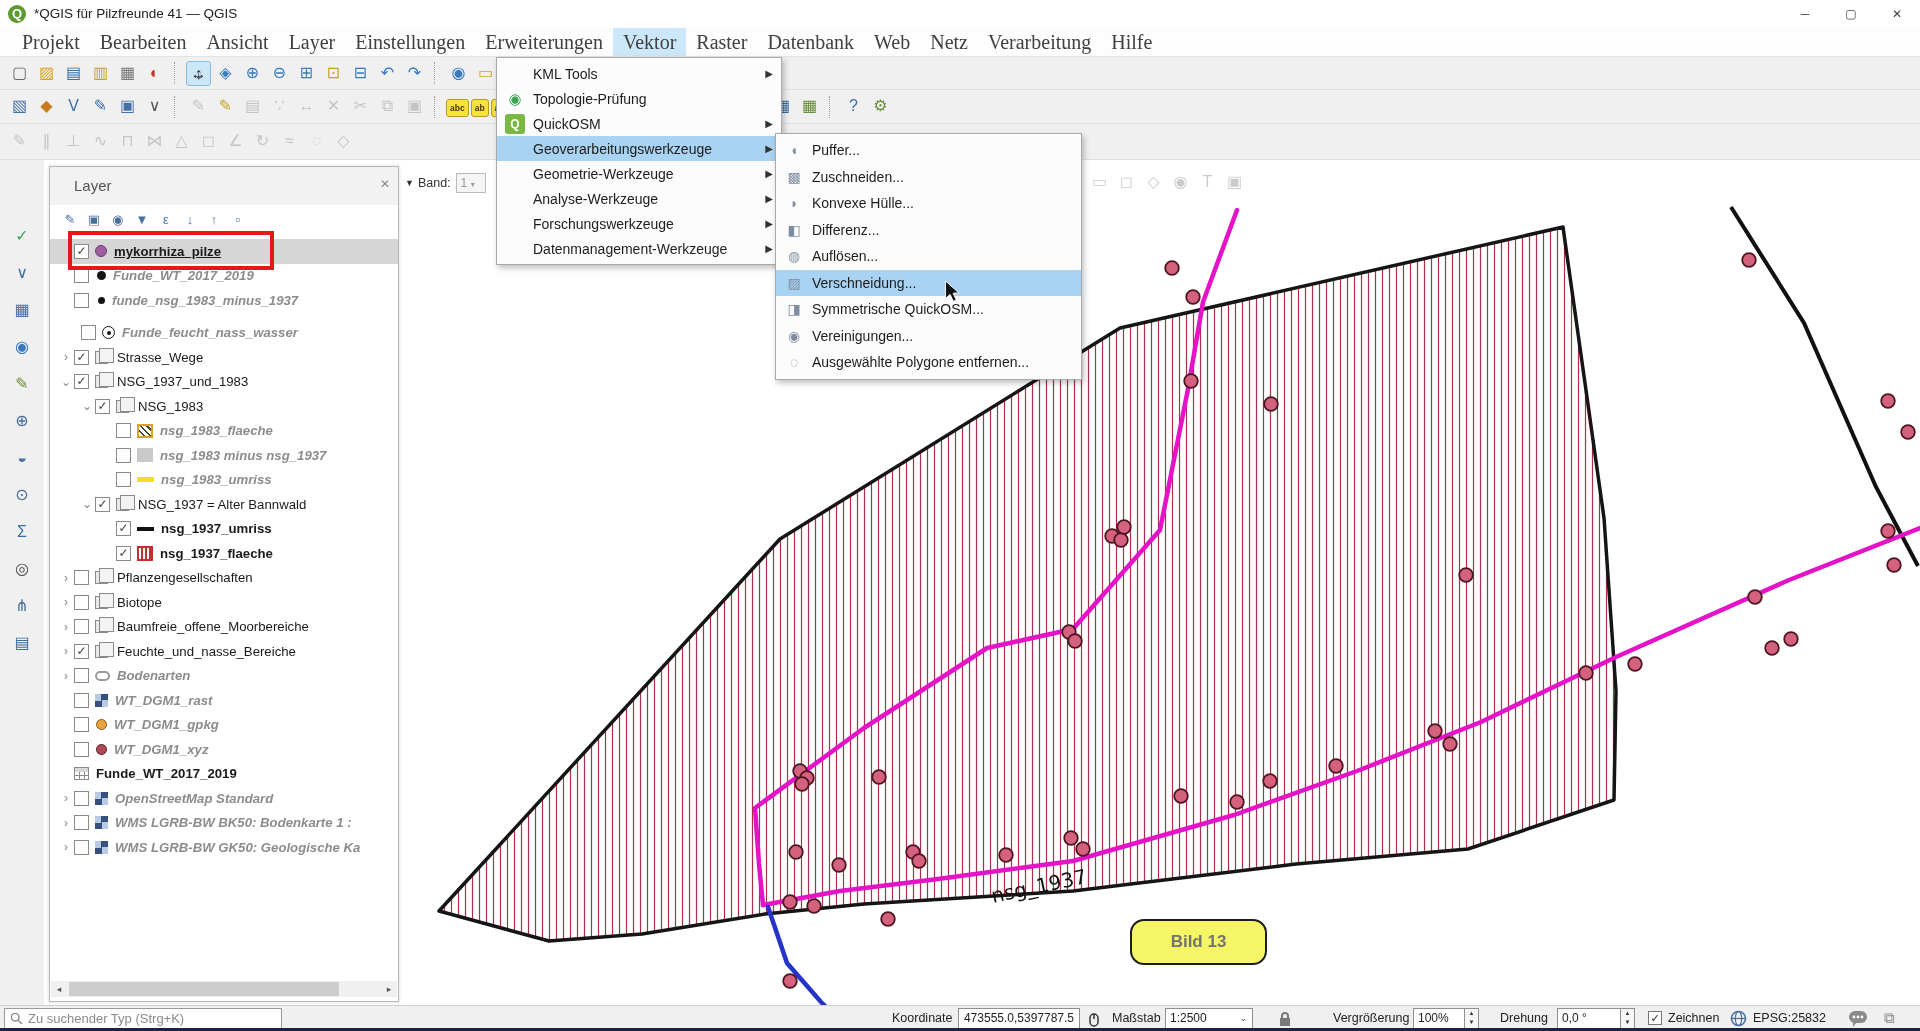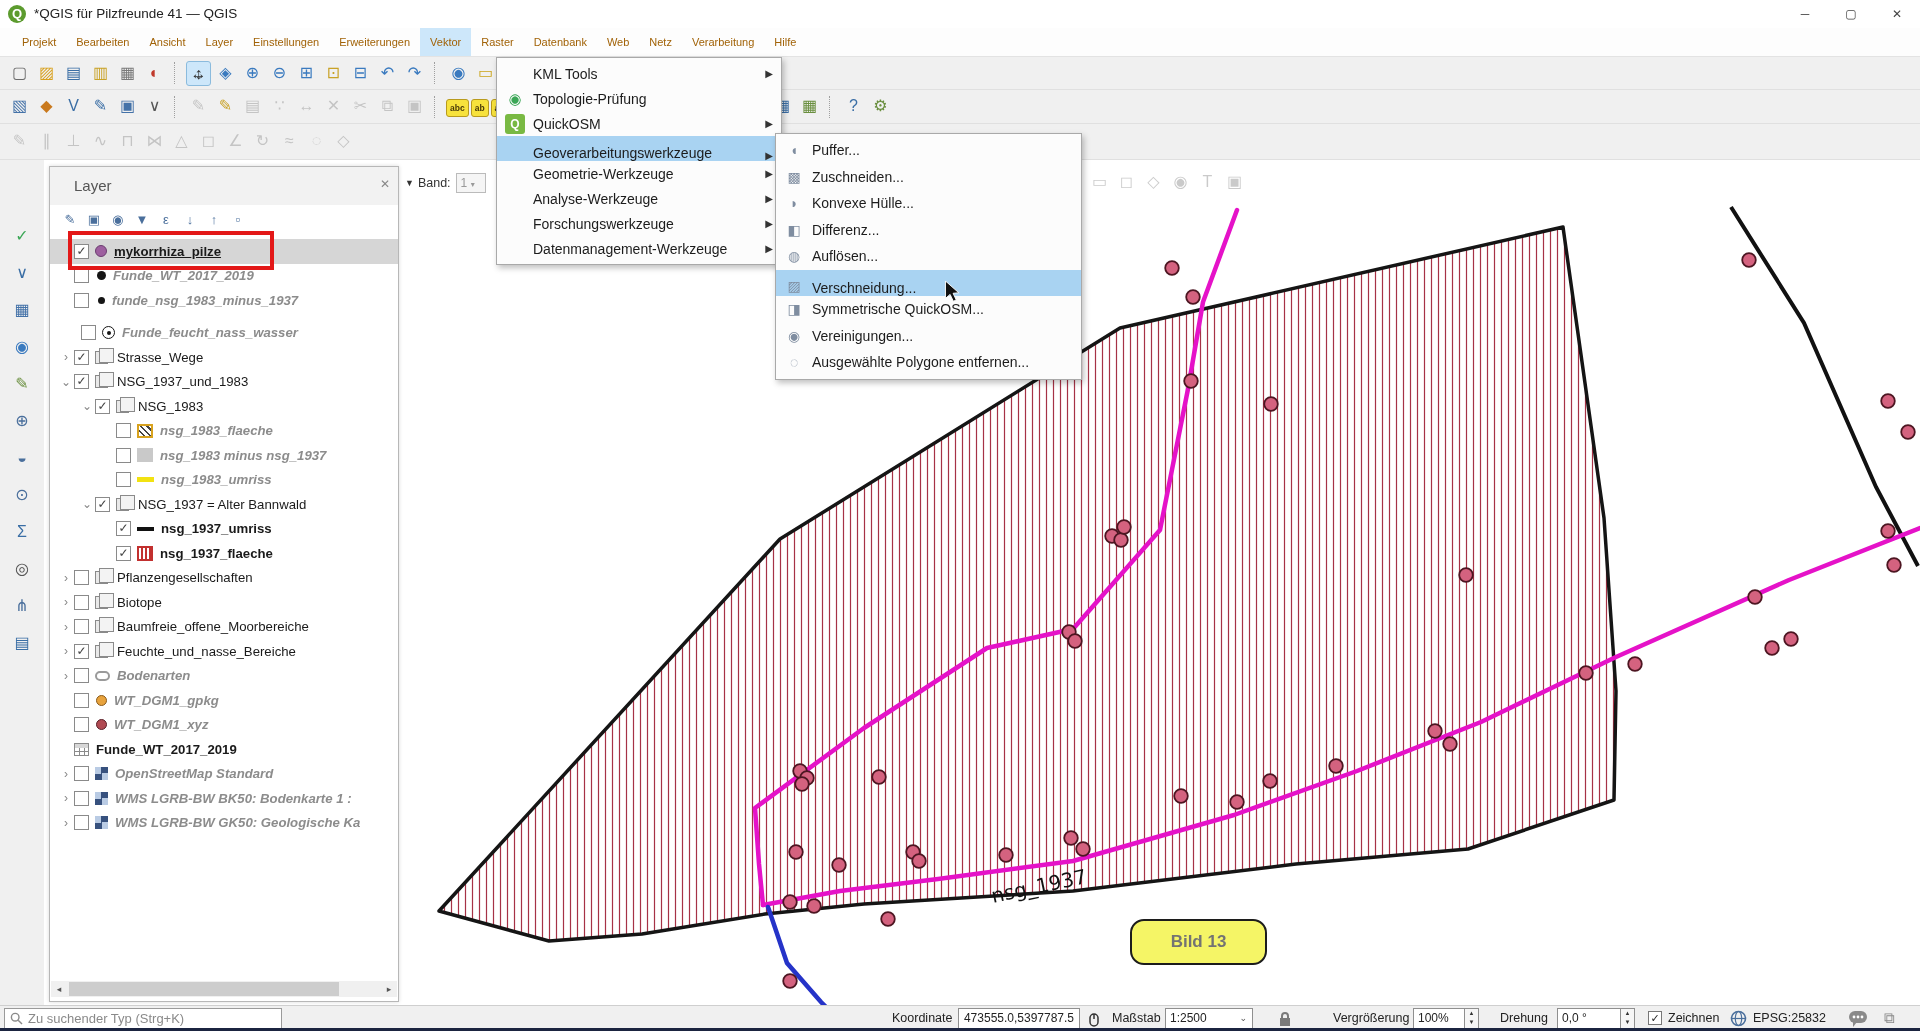--- a/index.html
+++ b/index.html
@@ -10,21 +10,21 @@
   
   #titlebar { position:absolute; left:0; top:0; width:1920px; height:28px; background:#fff; }
   #qgis-logo { position:absolute; left:8px; top:5px; width:18px; height:18px; border-radius:50%;
                background:#5c9b2e; color:#fff; font-weight:bold; font-size:13px; text-align:center; line-height:18px; }
   #window-title { position:absolute; left:34px; top:6px; font-size:13.5px; color:#222; }
   .winbtn { position:absolute; top:0; width:46px; height:28px; text-align:center; line-height:28px; font-size:12px; color:#444; }
 
   
   #menubar { position:absolute; left:0; top:28px; width:1920px; height:29px; background:#fdfdfd;
              border-bottom:1px solid #e3e3e3; display:flex; align-items:stretch; padding-left:12px; }
-  .menu-top-item { padding:0 10px; font-size:11px; line-height:28px; color:#a16207; }
+  .menu-top-item { padding:0 10px; font-size:20px; line-height:28px; color:#404040;font-family:Liberation Serif, serif; }
   .menu-top-item.active { background:#cde7fa; }
 
   
   .toolbar { position:absolute; left:0; width:1920px; background:#f0f0f0; display:flex; align-items:center;
              border-bottom:1px solid #e0e0e0; padding-left:6px; }
   #tb1 { top:57px; height:33px; }
   #tb2 { top:90px; height:34px; }
   #tb3 { top:124px; height:36px; }
   .tbicon { width:25px; height:25px; margin:0 1px; border-radius:3px; text-align:center;
             font-size:16px; line-height:24px; flex:0 0 auto; }
@@ -95,21 +95,21 @@
       linear-gradient(#d7d7d7 0 4px, transparent 4px),
       repeating-linear-gradient(90deg, transparent 0 4px, #8a8a8a 4px 5px),
       repeating-linear-gradient(transparent 0 3px, #8a8a8a 3px 4px); }
 
   
   .popup { position:absolute; background:#fcfcfc; border:1px solid #a9a9a9; box-shadow:2px 3px 6px rgba(0,0,0,.25); z-index:20; padding:3px 0; }
   #vektor-menu { left:496px; top:57px; width:286px; }
   #geo-submenu { left:775px; top:133px; width:307px; }
   .menu-item { height:25px; display:flex; align-items:center; padding:0 8px 0 6px; font-size:14px; color:#1c1c1c; }
   #geo-submenu .menu-item { height:26.5px; }
-  .menu-item.hl { background:#a9d3f2;align-items:flex-end; }
+  .menu-item.hl { background:#a9d3f2; }
   .mi-icon { width:24px; height:20px; flex:0 0 auto; text-align:center; font-size:14px; line-height:20px; color:#7f8da0; margin-right:6px; }
   .mi-icon.empty { visibility:hidden; }
   .icon-quickosm { background:#79b943; color:#fff; border-radius:3px; font-weight:bold; font-size:12px; width:20px; margin:0 8px 0 2px; }
   .icon-topology { color:#3aa655; font-size:15px; }
   .mi-label { flex:1; }
   .mi-arrow { font-size:10px; color:#333; }
 
   
   #statusbar { position:absolute; left:0; top:1005px; width:1920px; height:26px; background:#f0f0f0; border-top:1px solid #cfcfcf; font-size:12.5px; color:#222; }
   #locator { position:absolute; left:4px; top:2px; width:278px; height:21px; background:#fff; border:1px solid #9a9a9a;
@@ -444,20 +444,26 @@
       </div>
       <div class="lrow" style="padding-left: 8px;">
         <span class="expander">›</span>
         <span class="cb"></span>
         <span class="sw sw-mesh"></span>
         <span class="llabel b i gray">Bodenarten</span>
       </div>
       <div class="lrow" style="padding-left: 8px;">
         <span class="expander"></span>
         <span class="cb"></span>
+        <span class="sw sw-raster"></span>
+        <span class="llabel b i gray">WT_DGM1_rast</span>
+      </div>
+      <div class="lrow" style="padding-left: 8px;">
+        <span class="expander"></span>
+        <span class="cb"></span>
         <span class="sw sw-orange-dot"></span>
         <span class="llabel b i gray">WT_DGM1_gpkg</span>
       </div>
       <div class="lrow" style="padding-left: 8px;">
         <span class="expander"></span>
         <span class="cb"></span>
         <span class="sw sw-darkred-dot"></span>
         <span class="llabel b i gray">WT_DGM1_xyz</span>
       </div>
       <div class="lrow" style="padding-left: 8px;">

